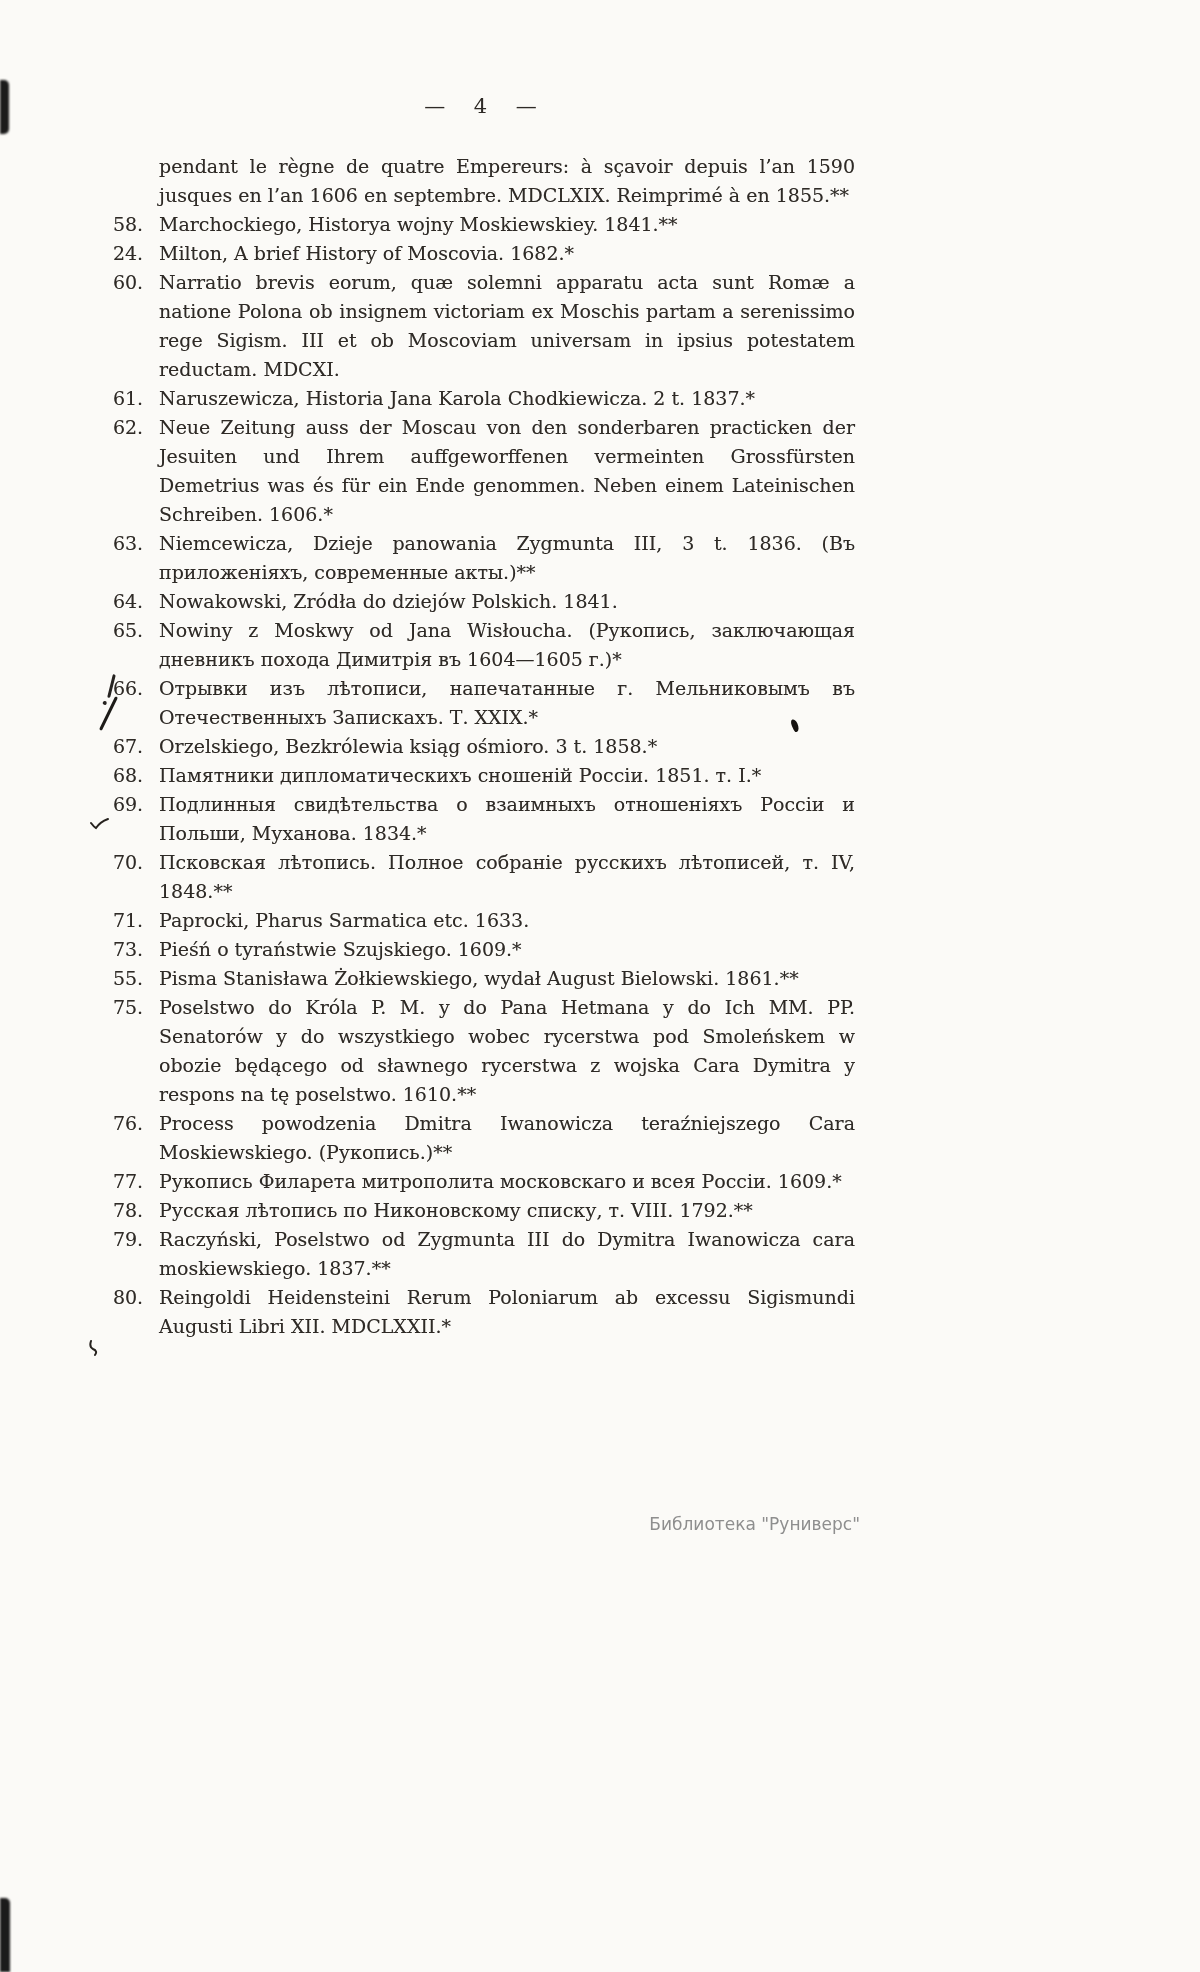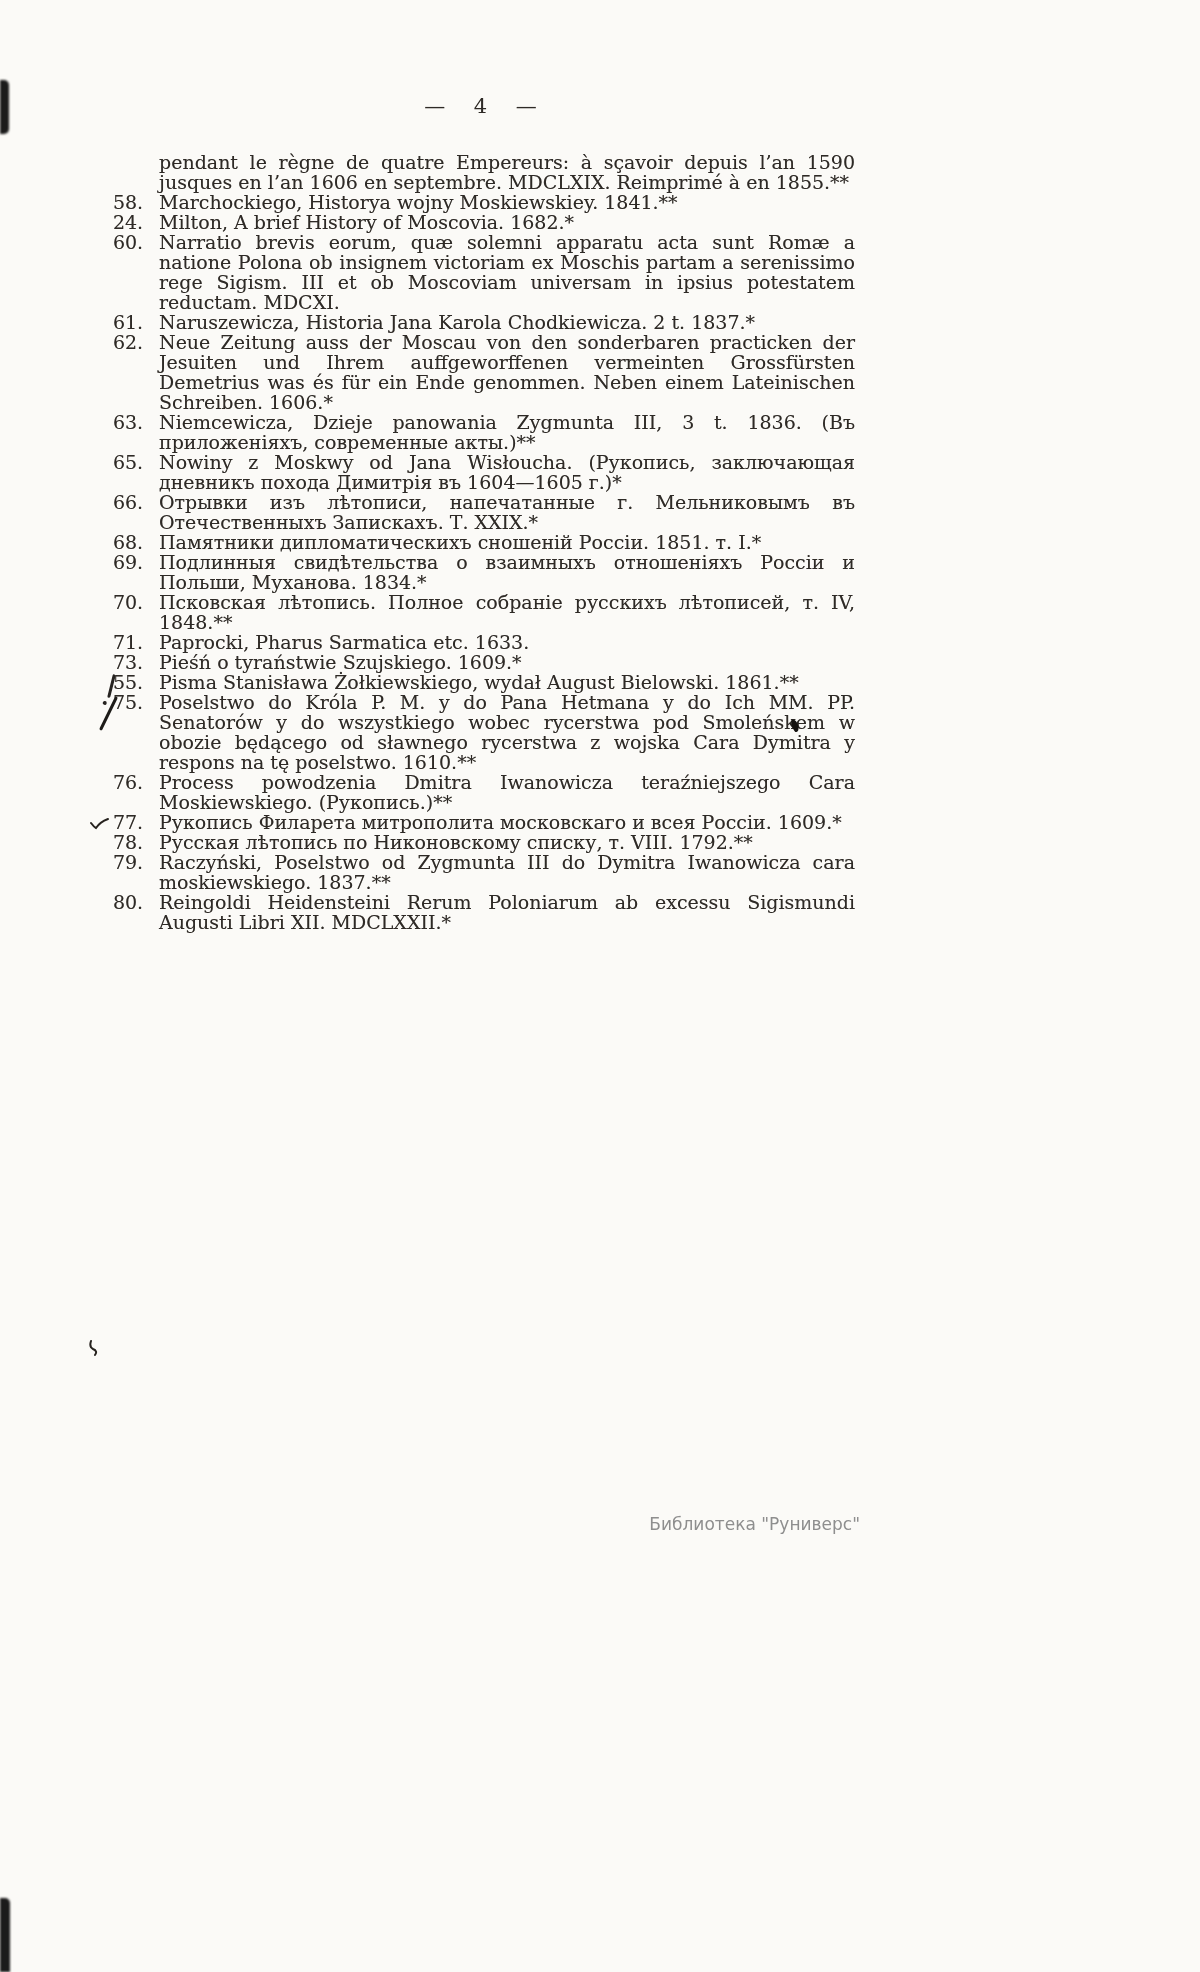--- a/index.html
+++ b/index.html
@@ -25,21 +25,21 @@
     font-size: 21px;
     word-spacing: 22px;
     color: var(--ink, #2e2a26);
   }
   .content {
     position: absolute;
     top: 152px;
     left: 106px;
     width: 749px;
     font-size: 19px;
-    line-height: 20px;
+    line-height: 29px;
     text-shadow: 0 0 0.4px rgba(40,35,30,0.35);
   }
   .entry {
     display: flex;
     align-items: flex-start;
   }
   .entry .num {
     flex: 0 0 44px;
     text-align: center;
     padding-right: 9px;
@@ -124,26 +124,34 @@
       </div>
       <div class="entry">
         <span class="num">62.</span>
         <span class="txt">Neue Zeitung auss der Moscau von den sonderbaren practicken der Jesuiten und Ihrem auffgeworffenen vermeinten Grossfürsten Demetrius was és für ein Ende genommen. Neben einem Lateinischen Schreiben. 1606.*</span>
       </div>
       <div class="entry">
         <span class="num">63.</span>
         <span class="txt">Niemcewicza, Dzieje panowania Zygmunta III, 3 t. 1836. (Въ приложеніяхъ, современные акты.)**</span>
       </div>
       <div class="entry">
+        <span class="num">64.</span>
+        <span class="txt">Nowakowski, Zródła do dziejów Polskich. 1841.</span>
+      </div>
+      <div class="entry">
         <span class="num">65.</span>
         <span class="txt">Nowiny z Moskwy od Jana Wisłoucha. (Рукопись, заключающая дневникъ похода Димитрія въ 1604—1605 г.)*</span>
       </div>
       <div class="entry">
         <span class="num">66.</span>
         <span class="txt">Отрывки изъ лѣтописи, напечатанные г. Мельниковымъ въ Отечественныхъ Запискахъ. Т. XXIX.*</span>
+      </div>
+      <div class="entry">
+        <span class="num">67.</span>
+        <span class="txt">Orzelskiego, Bezkrólewia ksiąg ośmioro. 3 t. 1858.*</span>
       </div>
       <div class="entry">
         <span class="num">68.</span>
         <span class="txt">Памятники дипломатическихъ сношеній Россіи. 1851. т. I.*</span>
       </div>
       <div class="entry">
         <span class="num">69.</span>
         <span class="txt">Подлинныя свидѣтельства о взаимныхъ отношеніяхъ Россіи и Польши, Муханова. 1834.*</span>
       </div>
       <div class="entry">

